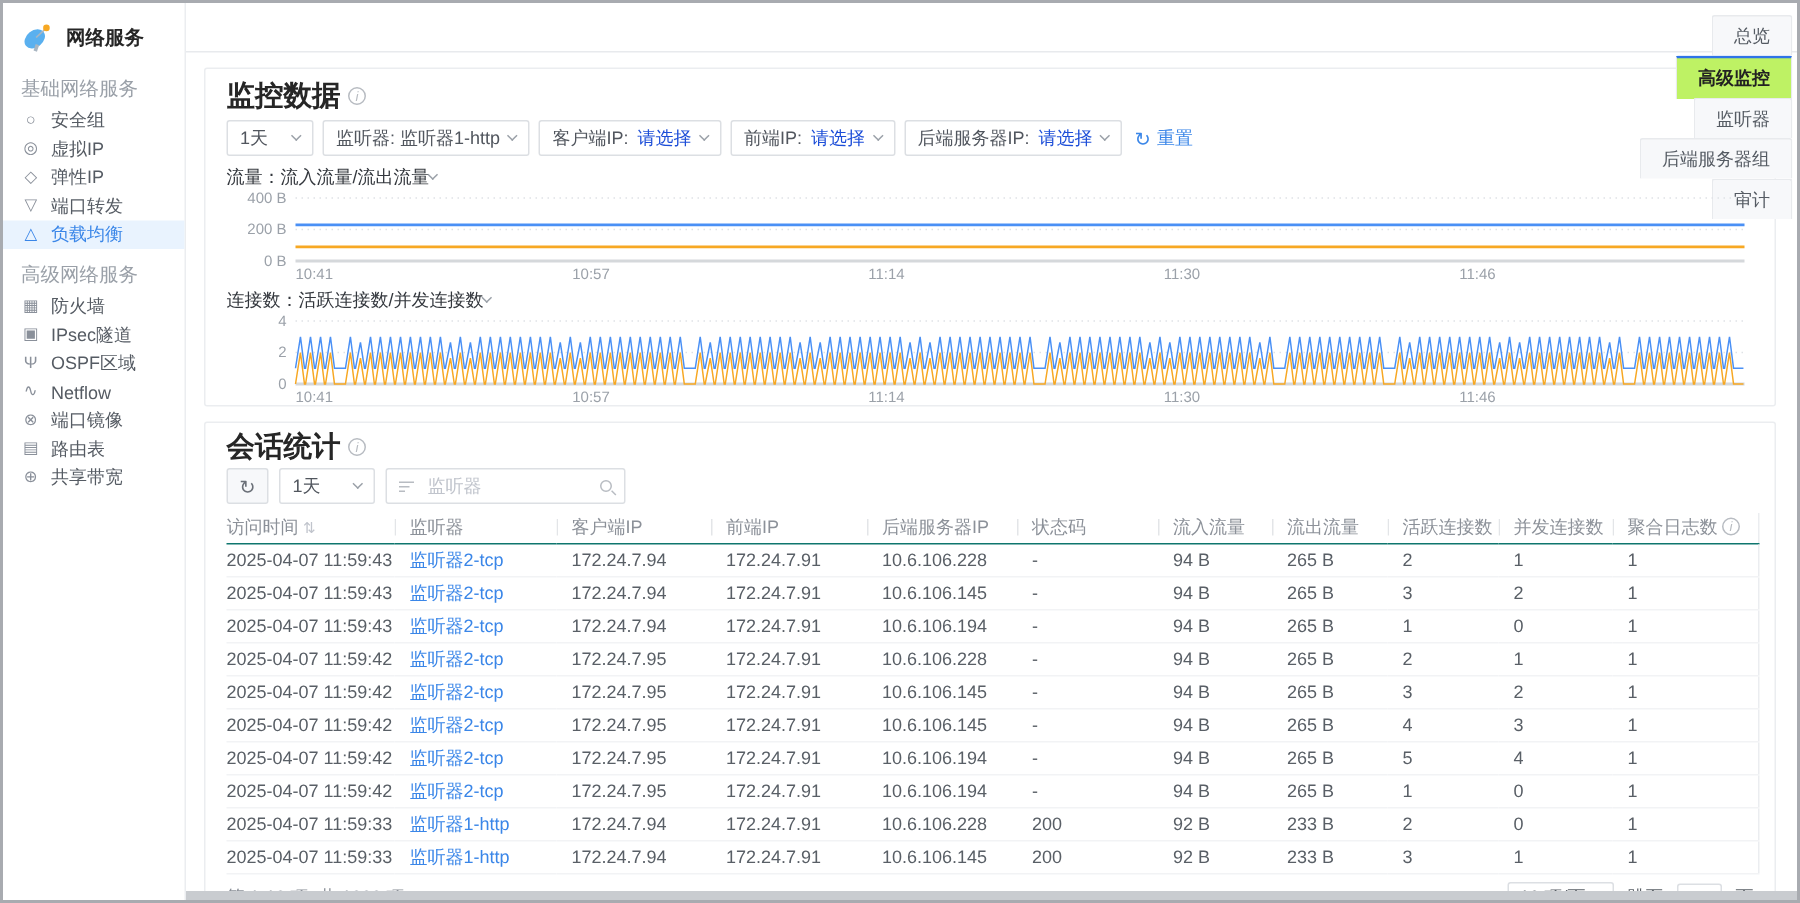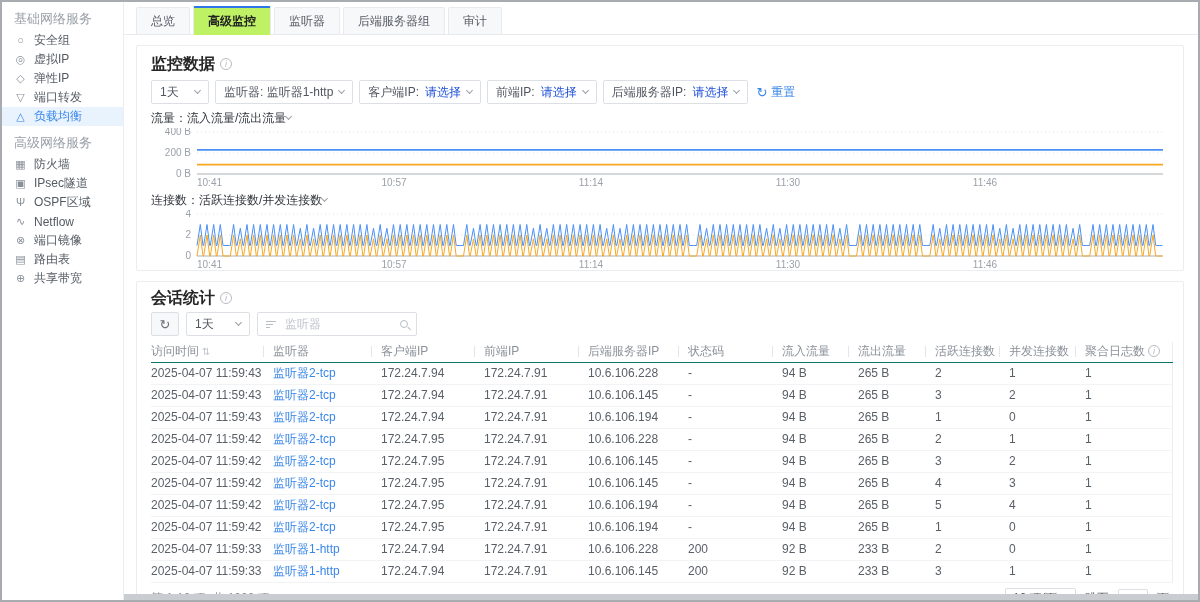--- a/index.html
+++ b/index.html
@@ -12,30 +12,30 @@
   .logo { display:flex; align-items:center; gap:8px; padding:12px 10px 6px 12px; }
   .logo-text { font-size:13px; font-weight:bold; color:#262626; }
   .side-section { font-size:13px; color:#9aa0a8; padding:8px 0 3px 12px; }
   .nav-item { display:flex; align-items:center; gap:7px; height:19px; padding-left:12px; color:#555b63; cursor:pointer; }
   .nav-item .nav-ic { width:13px; font-size:11px; color:#8a909a; text-align:center; line-height:1; }
   .nav-item.active { background:#e9f3fe; color:#3a86e8; }
   .nav-item.active .nav-ic { color:#3a86e8; }
 
   
   .main { flex:1; position:relative; overflow:hidden; }
-  .tabbar { display:flex; align-items:flex-end; padding:8px 0 0 12px; border-bottom:1px solid #e8eaed; height:33px; }
+  .tabbar { display:flex; align-items:flex-end; padding:8px 0 0 12px; border-bottom:1px solid #e8eaed; height:33px;flex-direction:column; }
   .tab { padding:5px 14px 4px; margin-right:3px; background:#f7f8fa; border:1px solid #e8eaed; border-bottom:none; border-radius:2px 2px 0 0; color:#555b63; cursor:pointer; }
   .tab.active { background:#bef264; border-top:2px solid #2f74e8; font-weight:bold; color:#222; margin-bottom:-1px; padding-bottom:5px; }
 
   .content { padding:10px 14px 0 12px; }
   .card { border:1px solid #ebedf0; border-radius:2px; padding:10px 14px; background:#fff; }
   .card-monitor { height:226px; margin-bottom:10px; overflow:hidden; }
   .card-sessions { height:316px; overflow:hidden; padding-top:8px; }
   .card-title-row { display:flex; align-items:center; gap:5px; height:16px; }
-  .card-title { font-size:16px; font-weight:bold; color:#262626; }
+  .card-title { font-size:19px; font-weight:bold; color:#262626; }
   .info-ic { width:12px; height:12px; border:1px solid #b8bcc2; border-radius:50%; color:#b8bcc2; font-size:9px; line-height:10px; text-align:center; font-style:italic; }
 
   
   .filter-row { display:flex; align-items:center; gap:6px; margin:8px 0 6px; height:24px; }
   .chip { display:inline-flex; align-items:center; gap:6px; height:24px; border:1px solid #dcdfe3; border-radius:2px; padding:0 8px; background:#fff; cursor:pointer; white-space:nowrap; }
   .chip .ph { color:#1d4ed8; }
   .chev { width:5px; height:5px; border-right:1px solid #9aa0a8; border-bottom:1px solid #9aa0a8; transform:rotate(45deg); margin-top:-3px; flex:0 0 auto; }
   .reset-btn { display:inline-flex; align-items:center; gap:4px; border:none; background:none; color:#3a86e8; font-size:12px; cursor:pointer; padding:0 2px; font-family:inherit; }
   .refresh-glyph { font-size:13px; line-height:1; }
 
@@ -77,20 +77,29 @@
   .jump-input { width:30px; height:20px; border:1px solid #dcdfe3; border-radius:2px; outline:none; font-family:inherit; }
 
   .hscroll { position:absolute; left:0; right:0; bottom:0; height:6px; background:#c9ccd0; }
 </style>
 </head>
 <body>
 
 <div class="window">
 
   <aside class="sidebar">
+    <div class="logo">
+      <svg width="22" height="22" viewBox="0 0 24 24">
+        <ellipse cx="10" cy="13" rx="8.2" ry="6" transform="rotate(-38 10 13)" fill="#5ab0ef"></ellipse>
+        <rect x="10" y="17" width="2.6" height="5" transform="rotate(18 11 19)" fill="#a9b6c2"></rect>
+        <line x1="11" y1="12" x2="18" y2="5.5" stroke="#a9b6c2" stroke-width="1.2"></line>
+        <circle cx="18.5" cy="5" r="2.4" fill="#f7a823"></circle>
+      </svg>
+      <span class="logo-text">网络服务</span>
+    </div>
     <nav id="sidebar-nav">
         <div class="side-section">基础网络服务</div>
         <div class="nav-item">
           <span class="nav-ic">○</span>
           <span>安全组</span>
         </div>
         <div class="nav-item">
           <span class="nav-ic">◎</span>
           <span>虚拟IP</span>
         </div>

